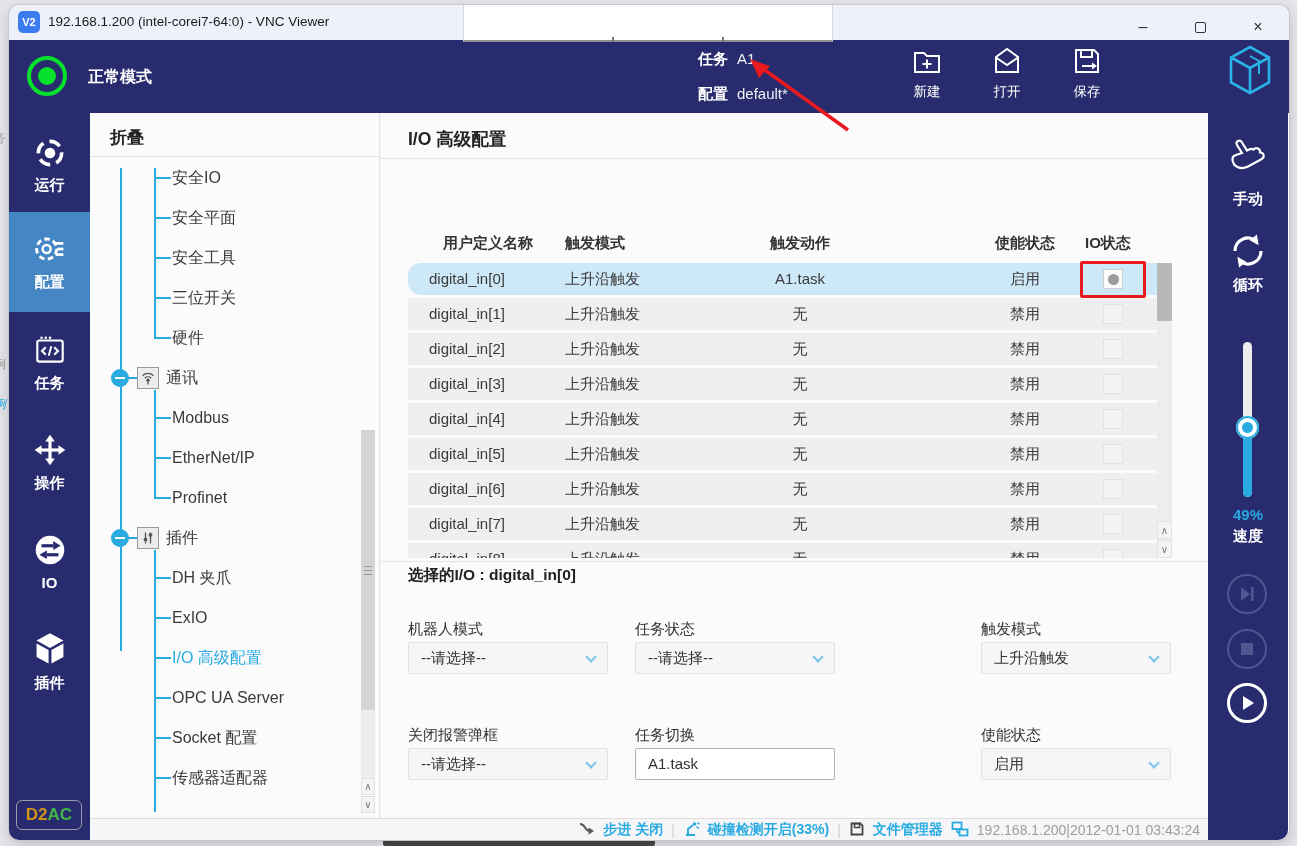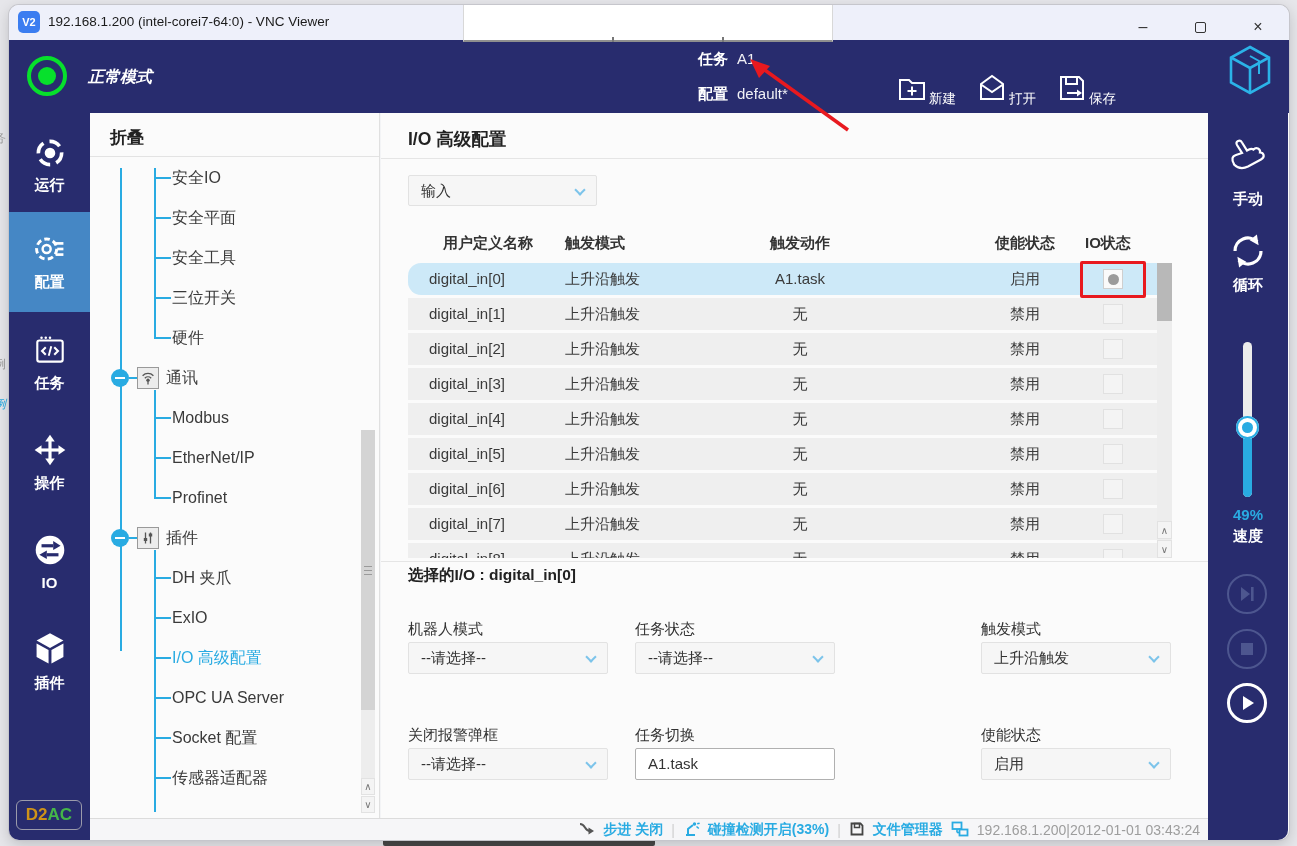--- a/index.html
+++ b/index.html
@@ -27,25 +27,25 @@
 
   
   .overlay-box { left:463px; top:5px; width:370px; height:37px; background:#fff;
                  border-bottom:2px solid #8f8f8f; border-left:1px solid #d8d8d8; border-right:1px solid #d8d8d8; }
   .overlay-tick { top:37px; width:2px; height:5px; background:#777; }
 
   
   .top-header { left:9px; top:40px; width:1280px; height:73px; background:#282c6e; }
   .status-ring { left:27px; top:56px; width:40px; height:40px; border:4px solid #07e02c; border-radius:50%; }
   .status-dot { left:38px; top:67px; width:18px; height:18px; background:#07e02c; border-radius:50%; }
-  .status-label { left:88px; top:67px; color:#fff; font-weight:bold; font-size:16px;font-style:italic; }
+  .status-label { left:88px; top:67px; color:#fff; font-weight:bold; font-size:16px; }
   .hdr-kv-label { color:#fff; font-weight:bold; font-size:15px; }
   .hdr-kv-value { color:#f0f0f5; font-size:15px; }
-  .hdr-btn { top:44px; width:64px; height:64px; display:flex; flex-direction:row;
-             align-items:flex-end; justify-content:flex-start; color:#fff; }
+  .hdr-btn { top:44px; width:64px; height:64px; display:flex; flex-direction:column;
+             align-items:center; justify-content:flex-start; color:#fff; }
   .hdr-btn .lbl { font-size:13.5px; margin-top:2px; }
 
   
   .left-nav { left:9px; top:113px; width:81px; height:727px; background:#282c6e; border-radius:0 0 0 10px; }
   .nav-sel { left:9px; top:212px; width:81px; height:100px; background:#4587c5; }
   .nav-icon { left:9px; width:81px; display:flex; justify-content:center; }
   .nav-label { left:9px; width:81px; text-align:center; color:#fff; font-weight:bold; font-size:15px; }
   .d2ac-badge { left:16px; top:800px; width:66px; height:30px; border:1px solid #9b9bab; border-radius:6px;
                 display:flex; align-items:center; justify-content:center; font-weight:bold; font-size:17px; }
 
@@ -262,24 +262,20 @@
       <div class="grip" style="top:140px"></div>
       <div class="grip" style="top:144px"></div>
   </div>
   <div class="scroll-btn" style="left:271px;top:665px;width:14px;height:17px">∧</div>
   <div class="scroll-btn" style="left:271px;top:683px;width:14px;height:17px">∨</div>
 </div>
 
 <div class="abs main-panel" id="main-panel">
   <div class="main-title">I/O 高级配置</div>
   <div class="main-divider"></div>
-  <div class="dd" style="left:27px;top:62px;width:189px">
-    <span>输入</span>
-    <span class="chev"></span>
-  </div>
 
   <span class="th" style="left:62px;top:121px">用户定义名称</span>
   <span class="th" style="left:184px;top:121px">触发模式</span>
   <span class="th" style="left:359px;top:121px;width:120px;text-align:center">触发动作</span>
   <span class="th" style="left:604px;top:121px;width:80px;text-align:center">使能状态</span>
   <span class="th" style="left:704px;top:121px;width:60px;text-align:left">IO状态</span>
 
   <div class="rows-clip" id="table-rows">
       <div class="trow sel">
         <span class="tcell" style="left: 21px;">digital_in[0]</span>

